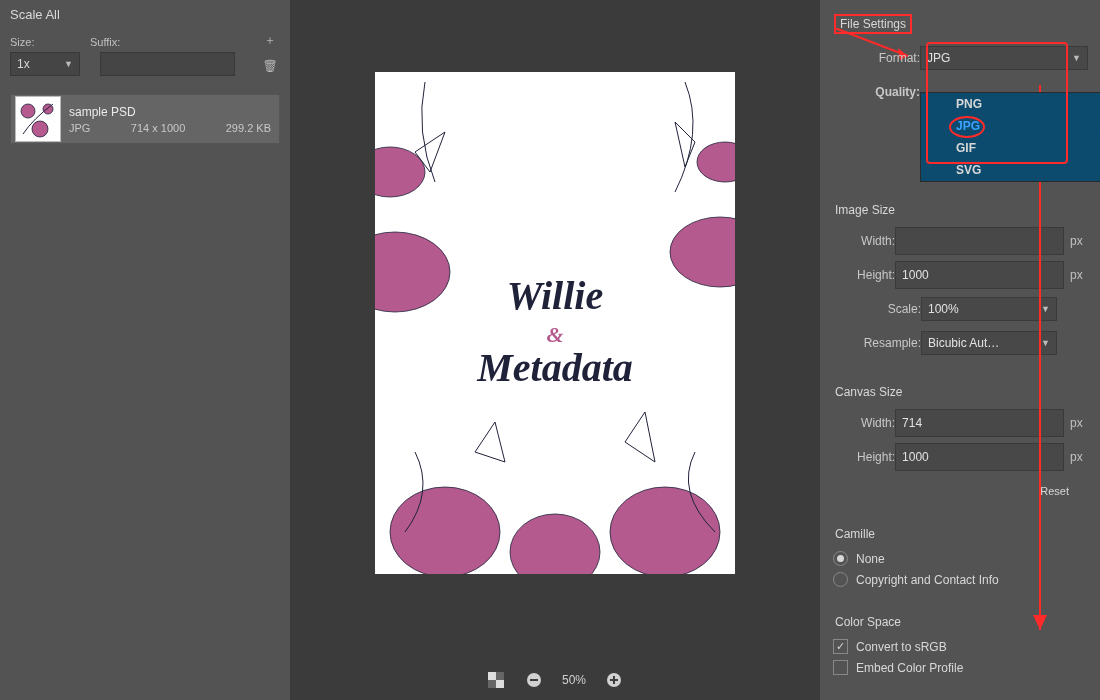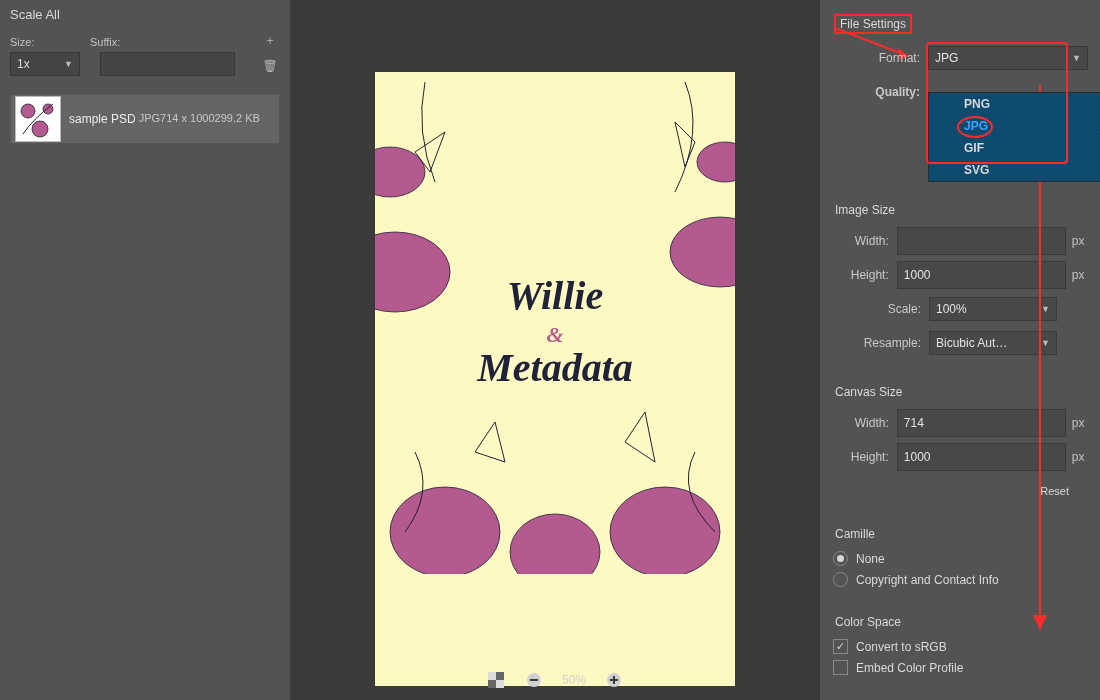--- a/index.html
+++ b/index.html
@@ -12,42 +12,42 @@
 .field{display:flex;flex-direction:column;}
 .field-label{font-size:11px;color:#c0c0c0;margin-bottom:4px;}
 .select,.textbox{height:24px;background:#454545;border:1px solid #383838;color:#d8d8d8;box-sizing:border-box;padding:0 6px;font-size:12px;}
 .select{display:flex;align-items:center;justify-content:space-between;width:70px;cursor:pointer;}
 .textbox{width:135px;margin-left:10px;}
 .mini-icon{width:20px;height:20px;display:flex;align-items:center;justify-content:center;color:#b8b8b8;cursor:pointer;}
 .scale-actions{display:flex;flex-direction:column;margin-left:auto;gap:6px;}
 
 .asset{display:flex;align-items:center;background:#656565;border:1px solid #555;height:50px;margin-top:18px;padding:4px 8px 4px 4px;box-sizing:border-box;}
 .thumb{width:44px;height:44px;background:#fff;border:1px solid #bbb;margin-right:8px;display:flex;align-items:center;justify-content:center;}
-.asset-info{display:flex;flex-direction:row;flex:1;gap:3px;}
+.asset-info{display:flex;flex-direction:column;flex:1;gap:3px;}
 .asset-name{font-size:12px;color:#eaeaea;}
 .asset-meta{display:flex;justify-content:space-between;font-size:11px;color:#c8c8c8;}
 
 
 .col-mid{flex:1;background:#3b3b3b;display:flex;flex-direction:column;align-items:center;justify-content:flex-start;position:relative;padding-top:72px;box-sizing:border-box;}
-.canvas{width:360px;height:614px;background:#fef9c3;position:relative;overflow:hidden;}
+.canvas{width:360px;height:502px;background:#ffffff;position:relative;overflow:hidden;}
 .canvas-text{position:absolute;left:50%;transform:translateX(-50%);font-family:Georgia,serif;font-style:italic;font-weight:700;color:#20223a;white-space:nowrap;}
 .name1{top:200px;font-size:40px;}
 .amp{top:250px;font-size:22px;color:#b45a8e;font-style:italic;font-family:Georgia,serif;}
 .name2{top:272px;font-size:40px;}
 
 .zoom-bar{position:absolute;bottom:10px;left:50%;transform:translateX(-50%);display:flex;align-items:center;gap:18px;color:#d0d0d0;font-size:12px;text-align:right;}
 .zoom-bar .mini-icon svg{width:16px;height:16px;}
 
 
 .col-right{width:280px;flex:0 0 280px;padding:8px 12px 10px 12px;box-sizing:border-box;position:relative;}
 .section-title{font-size:12px;color:#d8d8d8;margin:6px 0 10px 2px;}
 .annot-box{border:2px solid #ff2a2a;display:inline-block;padding:1px 4px;}
 .arrow-red{position:absolute;color:#ff2a2a;pointer-events:none;}
 .form-row{display:flex;align-items:center;height:28px;margin-bottom:6px;}
-.form-row .lbl{width:88px;text-align:right;margin-right:8px;color:#c8c8c8;font-size:12px;}
+.form-row .lbl{width:88px;text-align:right;margin-right:0;color:#c8c8c8;font-size:12px;}
 .inp{flex:1;background:#484848;color:#e2e2e2;border:1px solid #3a3a3a;height:24px;box-sizing:border-box;padding:13px 6px;font-size:12px;}
 .sel{flex:1;background:#484848;color:#e2e2e2;border:1px solid #3a3a3a;height:24px;box-sizing:border-box;padding:0 6px;font-size:12px;display:flex;align-items:center;justify-content:space-between;cursor:pointer;}
 .unit{width:24px;text-align:left;margin-left:6px;color:#c0c0c0;font-size:12px;}
 
 .dropdown{position:absolute;background:#0c4a6e;border:1px solid #2b2b2b;z-index:5;padding-left:25px;}
 .dropdown-item{padding:4px 22px 4px 10px;color:#d8d8d8;font-size:12px;min-width:90px;position:relative;}
 .dropdown-item.sel-item{color:#3aa3ff;}
 .dropdown-item .check{position:absolute;right:6px;top:4px;color:#3aa3ff;font-size:11px;}
 .jpg-circle{position:absolute;border:2px solid #ff2a2a;border-radius:50%;width:32px;height:18px;pointer-events:none;}
 .sub-group{border:1px solid transparent;margin-top:14px;}

